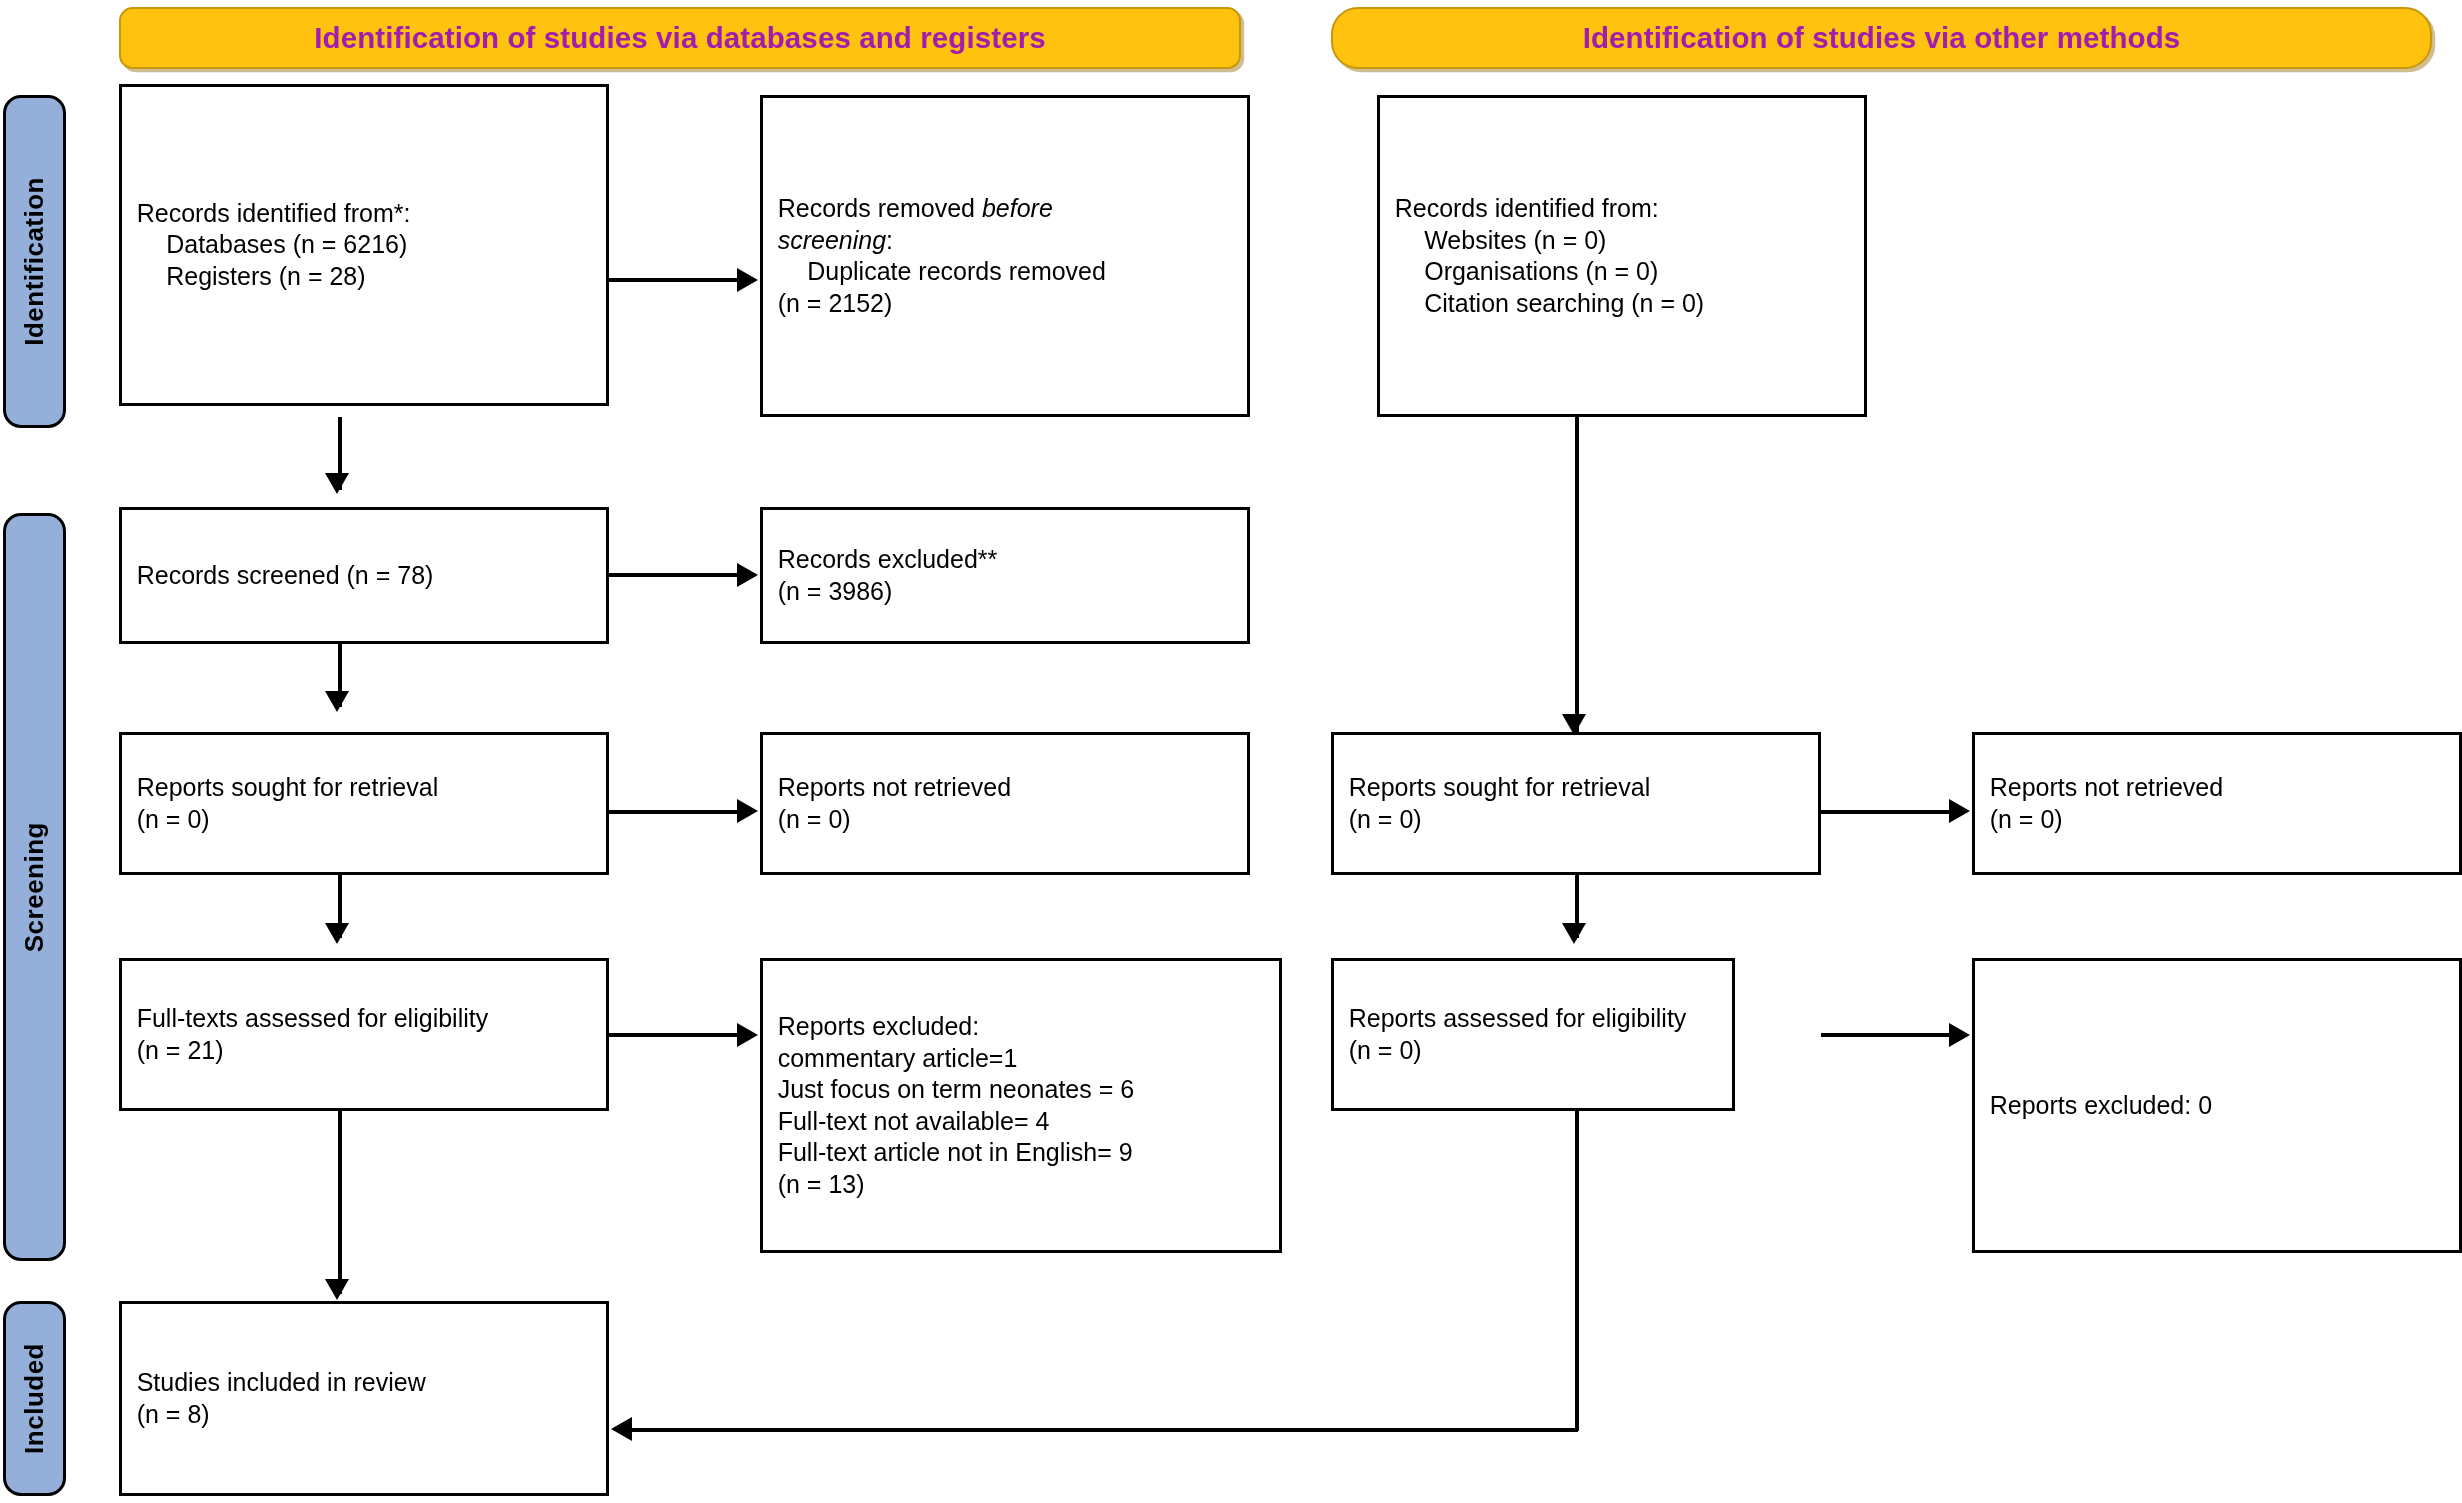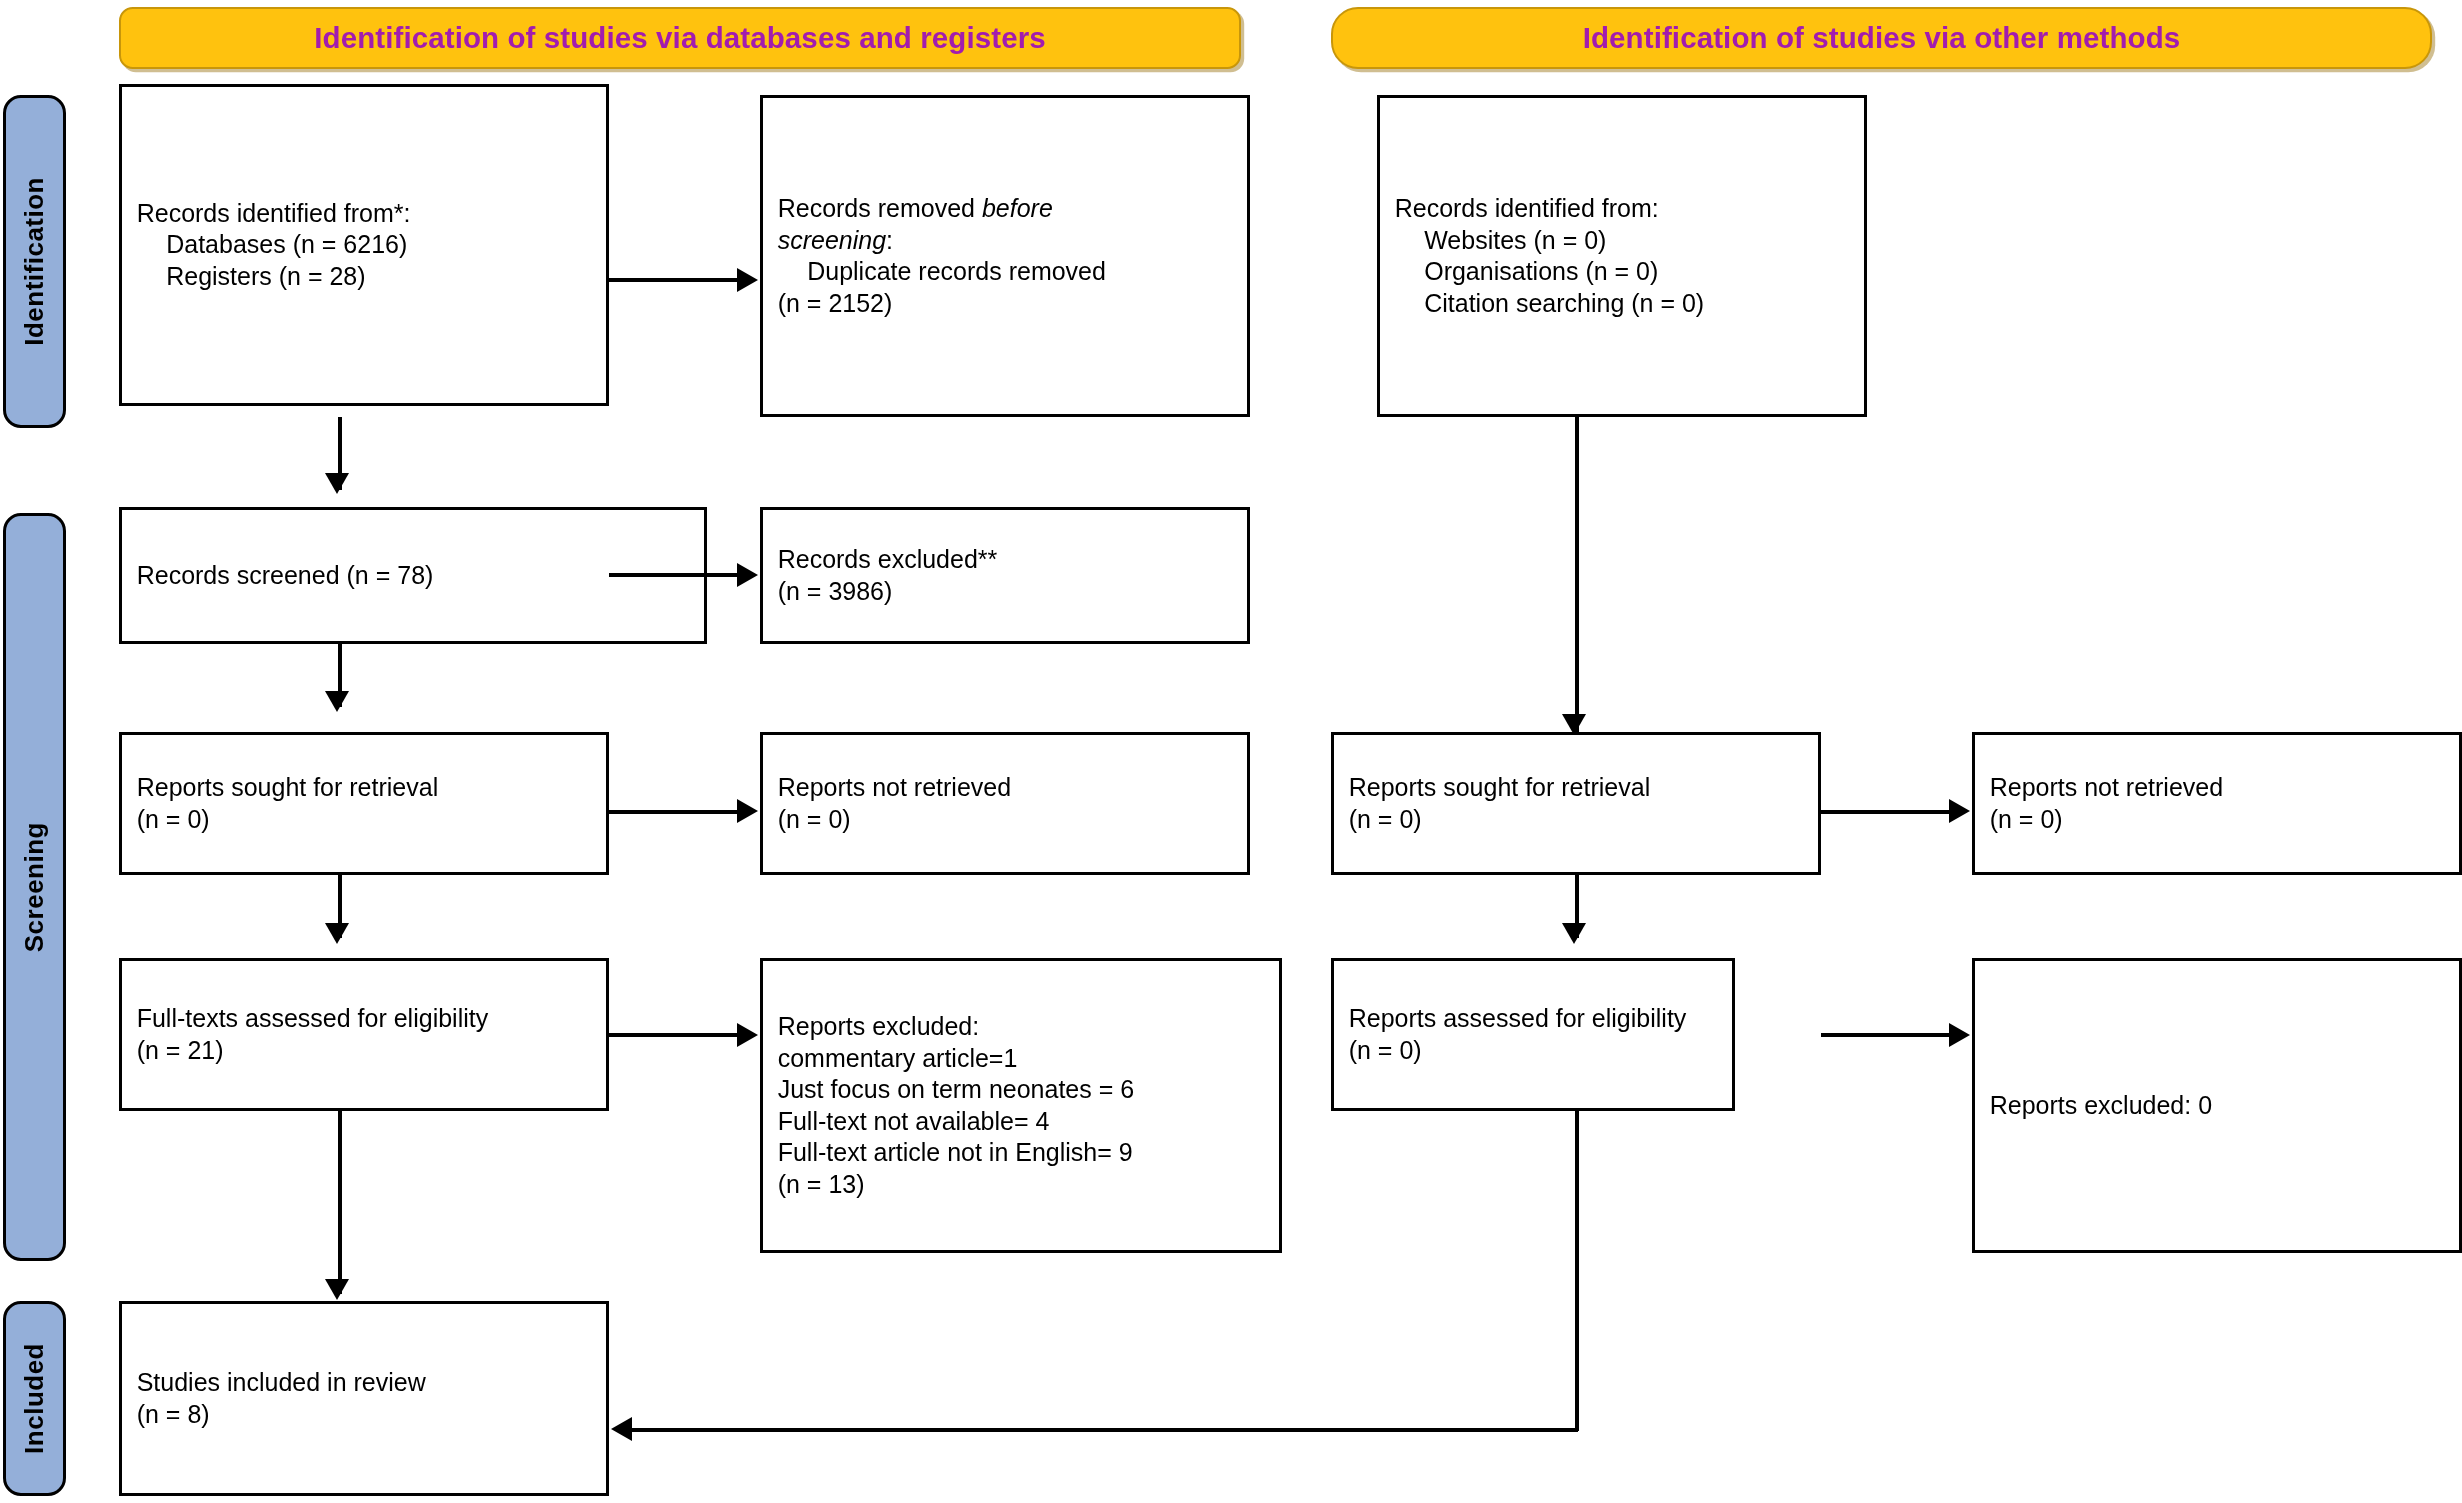--- a/index.html
+++ b/index.html
@@ -147,21 +147,21 @@
 
   <div class="ln h" style="left:609px; top:278px; width:130px;"></div>
   <div class="arrow right" style="left:737px; top:268px;"></div>
 
   <div class="ln v" style="left:338px; top:417px; height:73px;"></div>
   <div class="arrow down" style="left:325px; top:473px;"></div>
 
   <div class="ln v" style="left:1575px; top:417px; height:315px;"></div>
   <div class="arrow down" style="left:1562px; top:714px;"></div>
 
-  <div class="box" style="left:119px; top:507px; width:588px; height:137px;">
+  <div class="box" style="left:119px; top:507px; width:490px; height:137px;">
     <p>Records screened (n = 78)</p>
   </div>
 
   <div class="box" style="left:760px; top:507px; width:490px; height:137px;">
     <p>Records excluded**</p>
     <p>(n = 3986)</p>
   </div>
 
   <div class="ln h" style="left:609px; top:573px; width:130px;"></div>
   <div class="arrow right" style="left:737px; top:563px;"></div>

